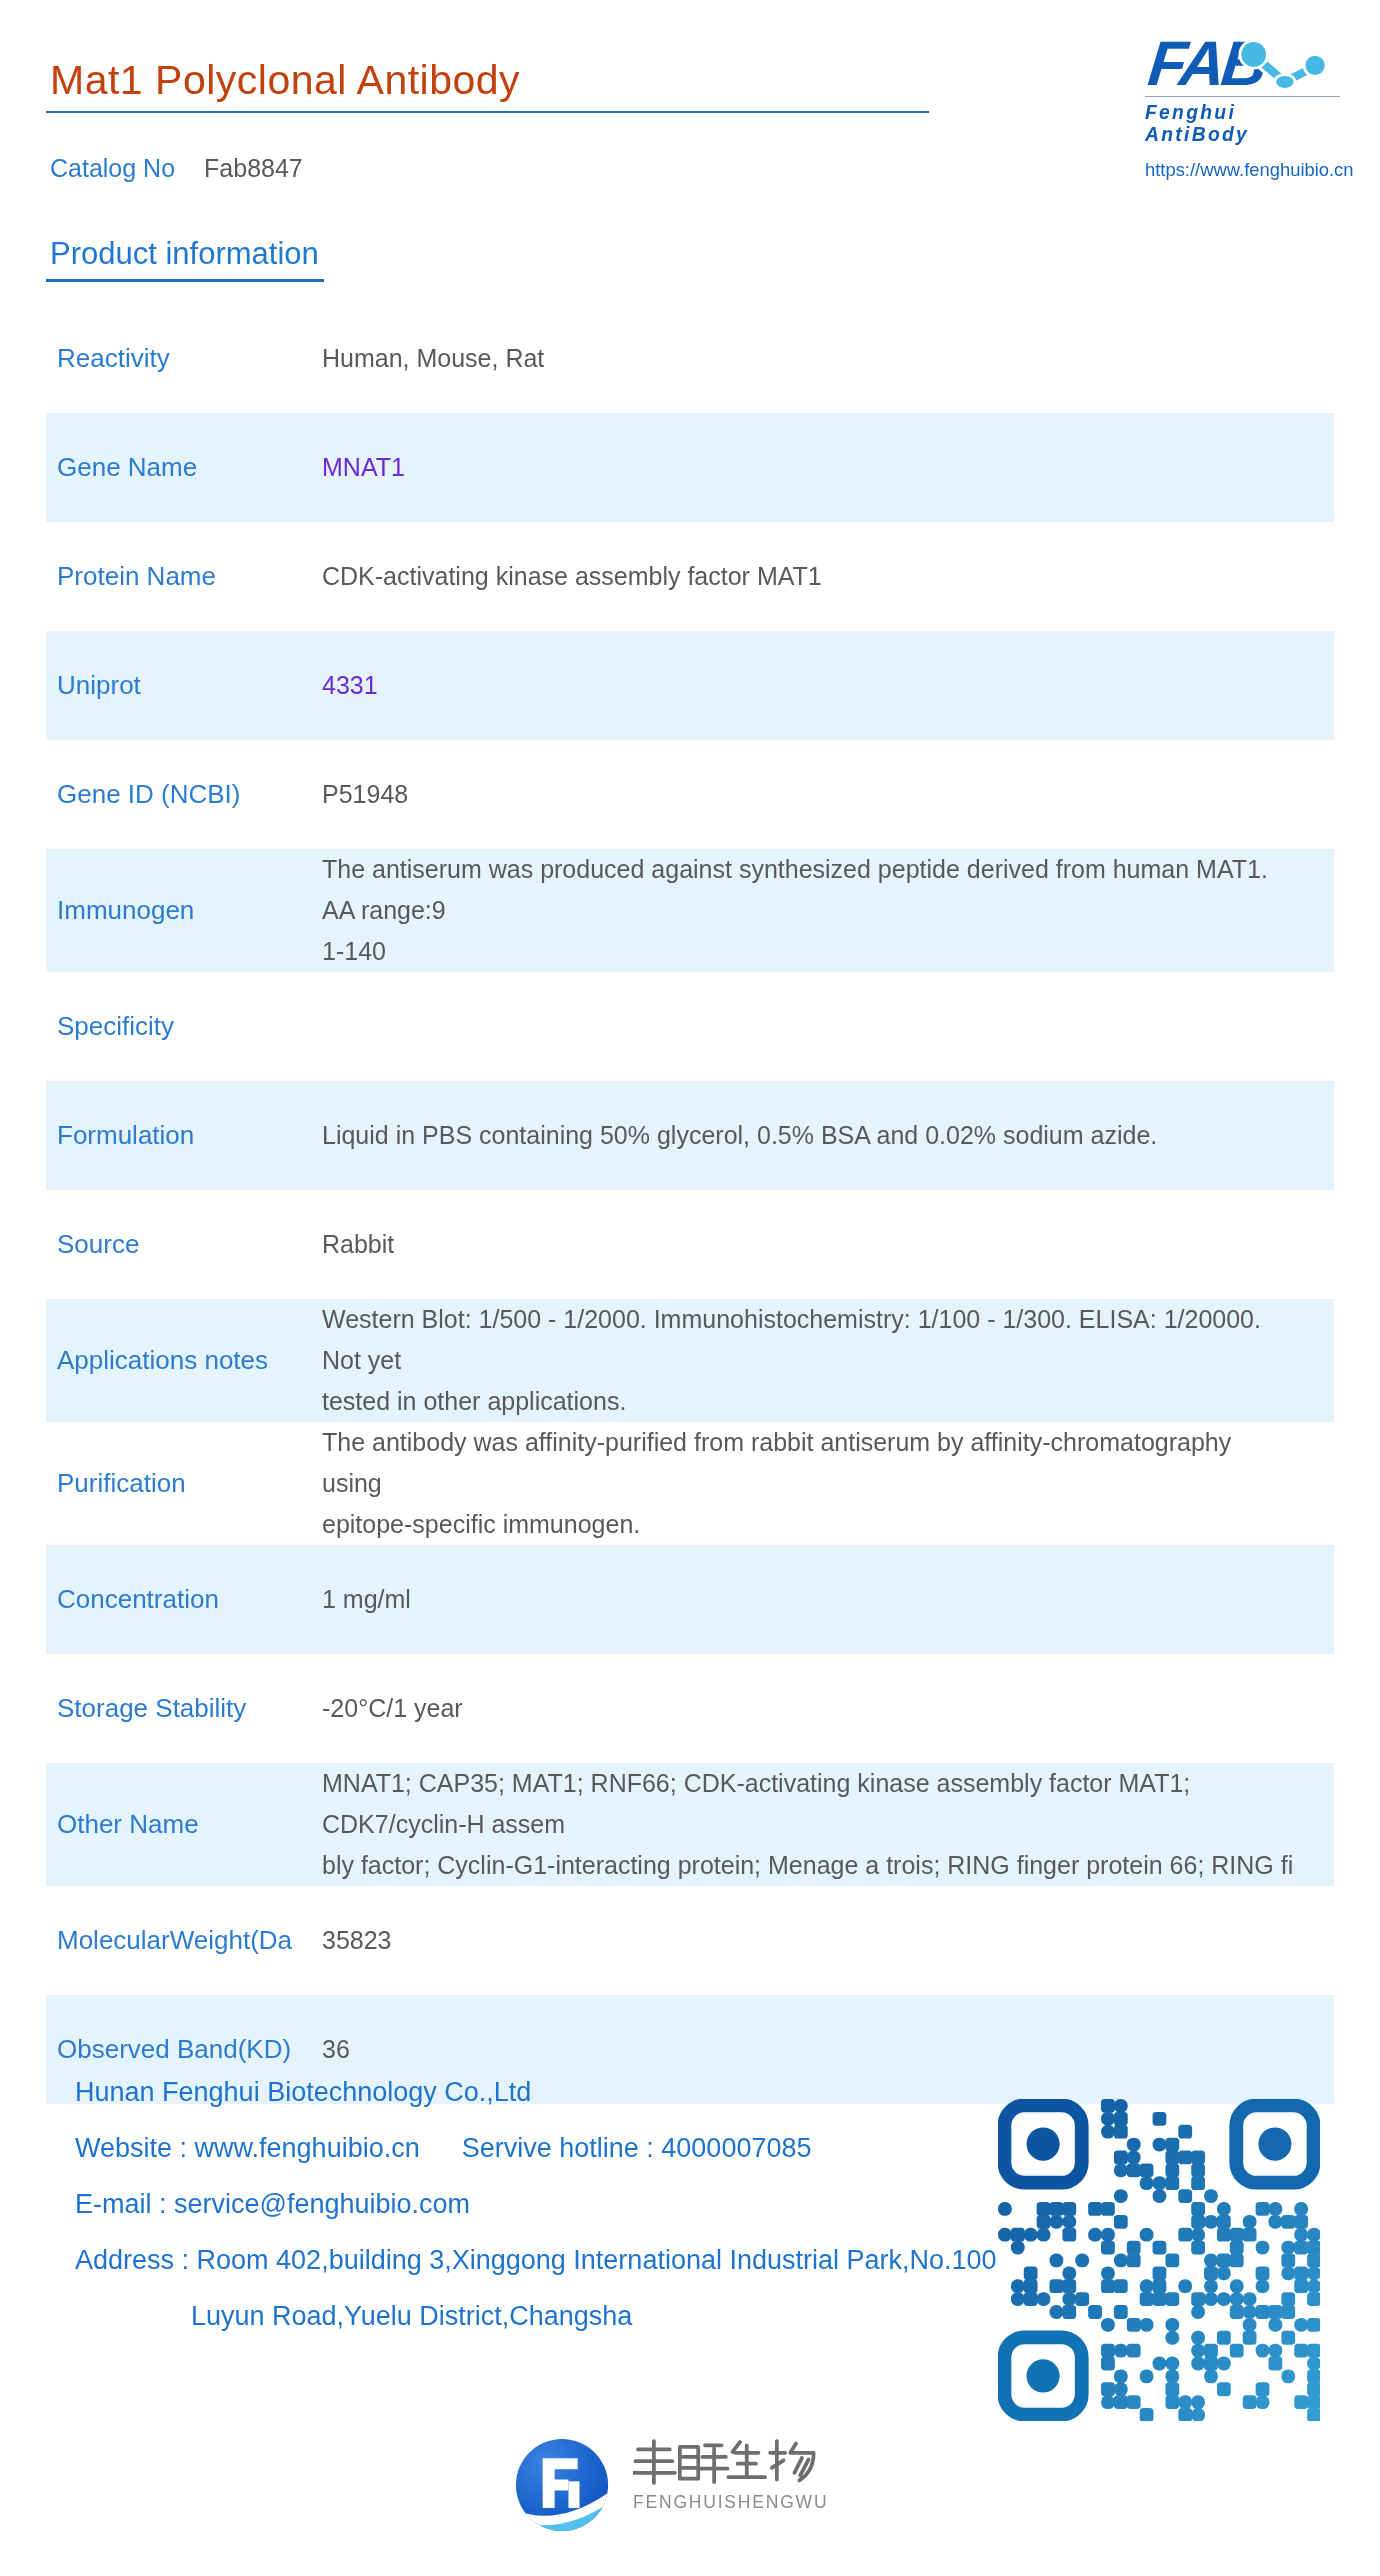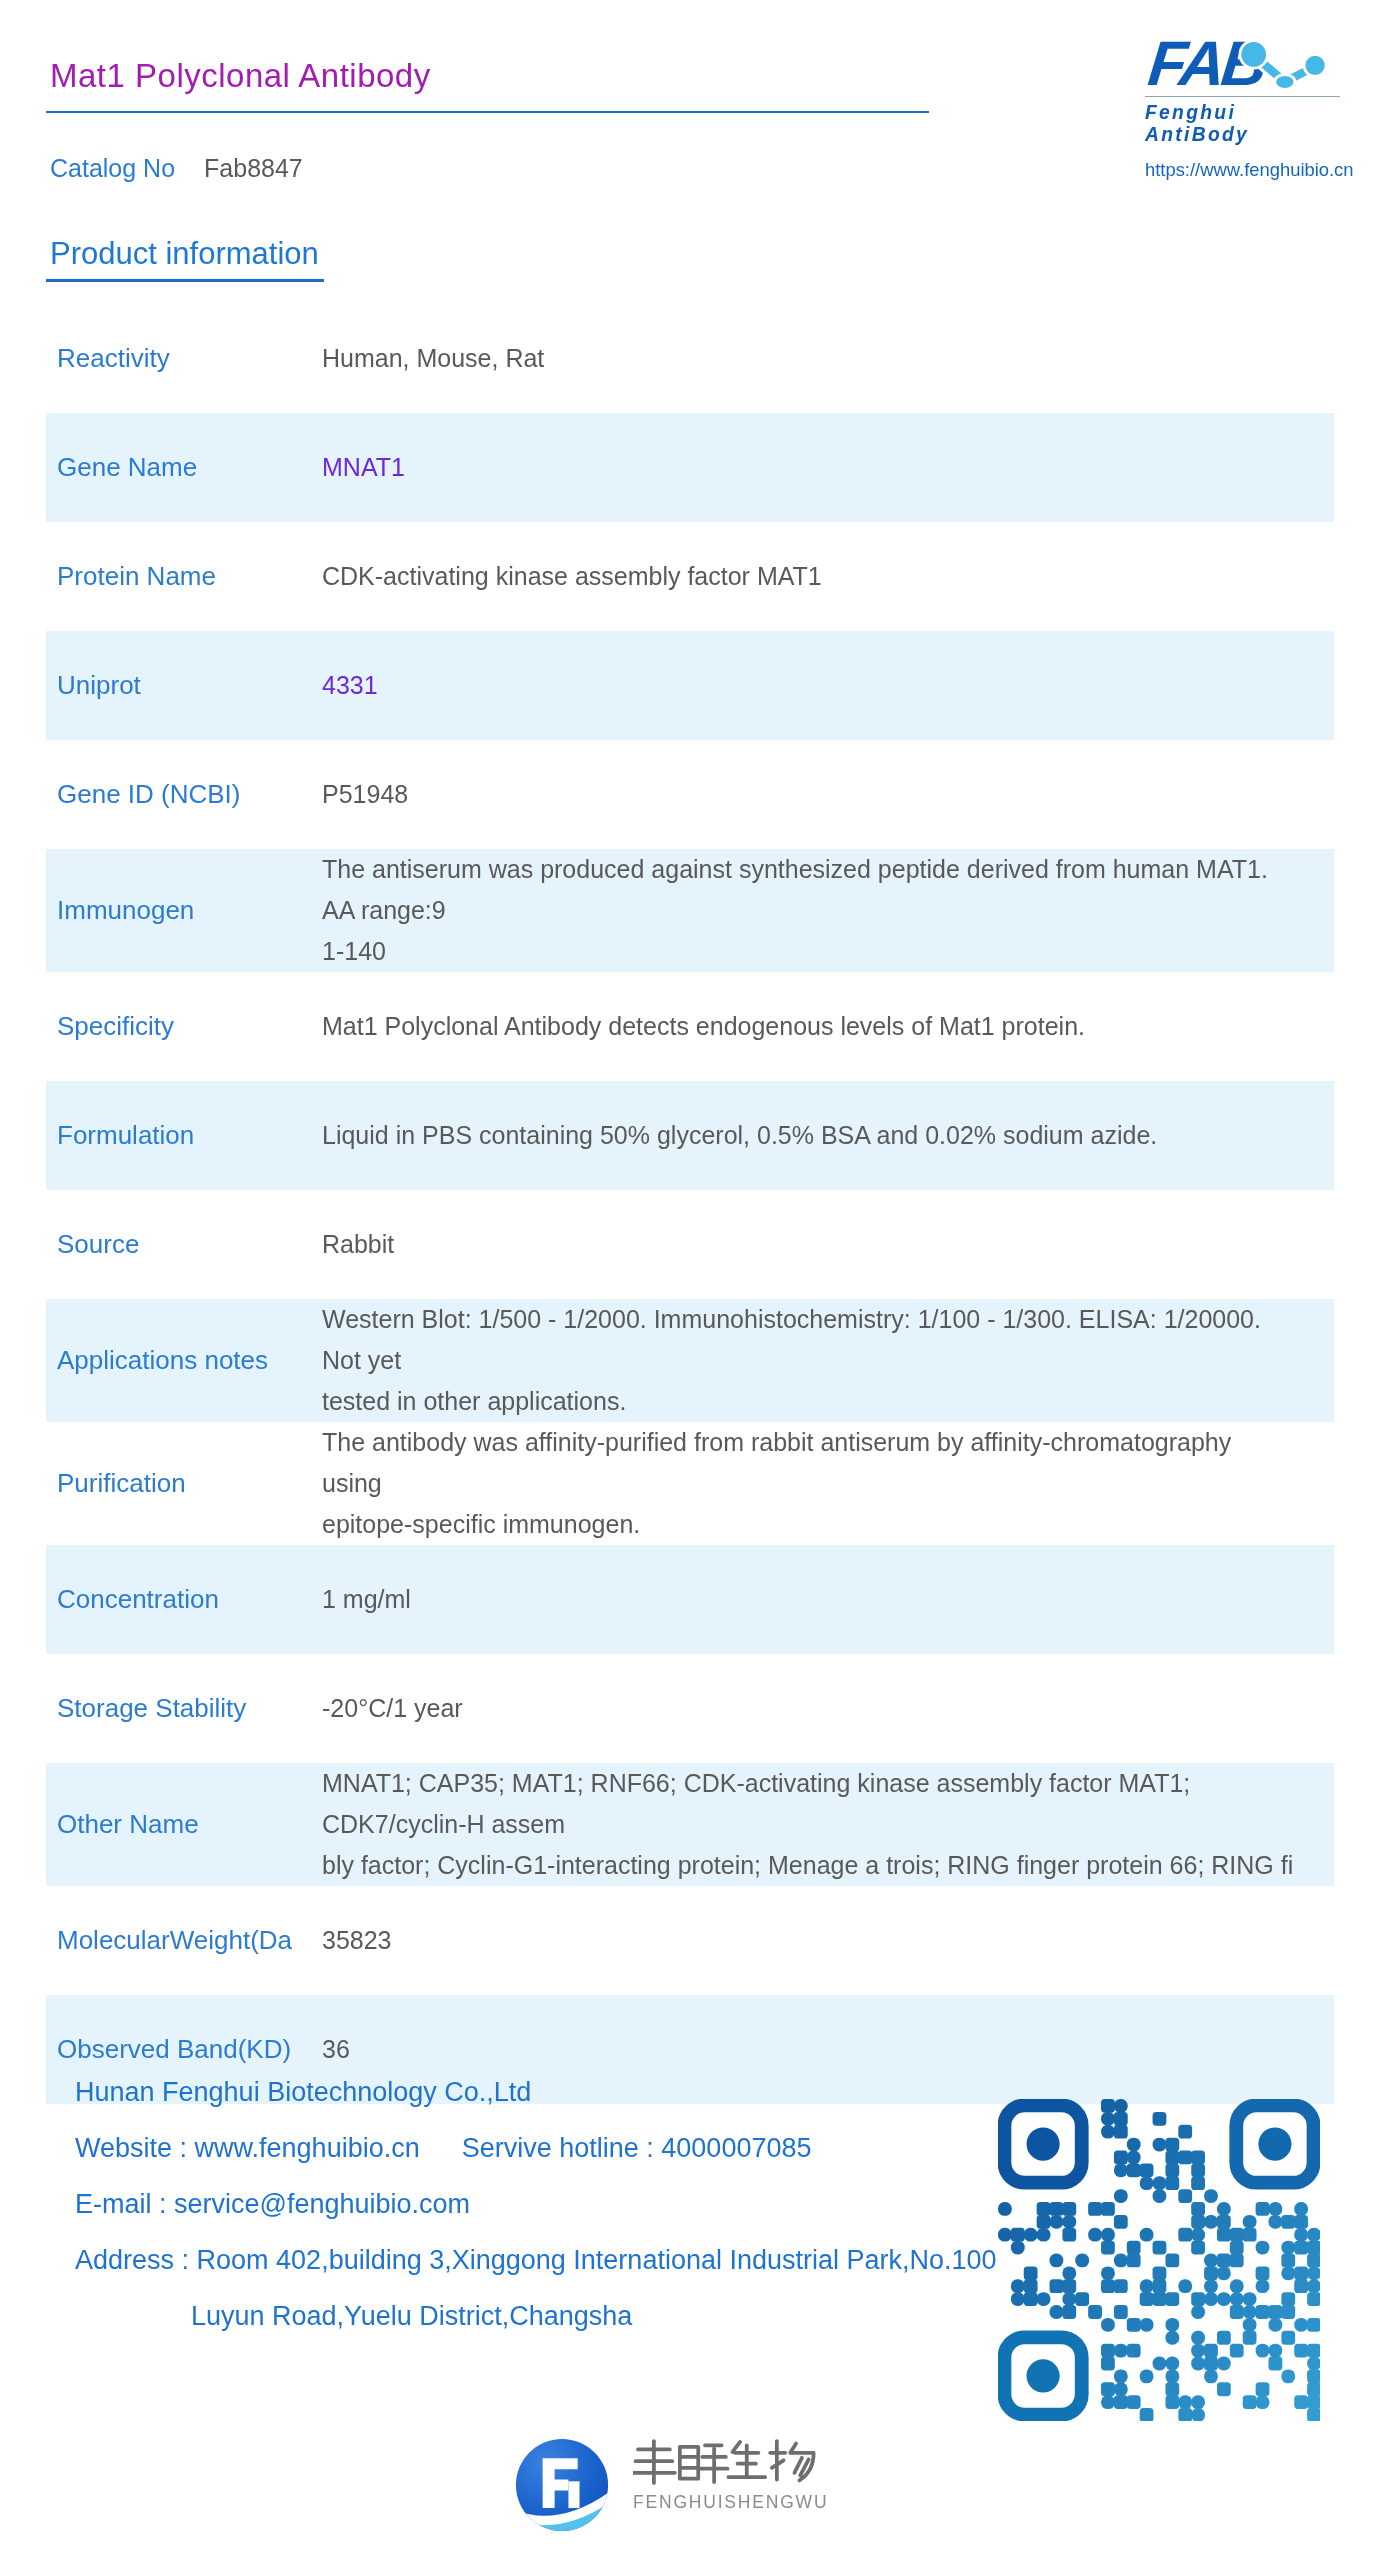--- a/index.html
+++ b/index.html
@@ -2,21 +2,21 @@
 <html style="font-size:14.7px"><head>
 <meta charset="utf-8">
 <style>
   * { margin:0; padding:0; box-sizing:border-box; }
   body {
     width:1380px; height:2576px; position:relative; background:#ffffff;
     font-family:"Liberation Sans", sans-serif; color:#58595b; overflow:hidden;
   }
   .page-title {
     position:absolute; left:50px; top:57px;
-    font-size:33px; font-weight:400; color:#a21caf; letter-spacing:0.5px;
+    font-size:41px; font-weight:400; color:#c2410c; letter-spacing:0.5px;
   }
   .title-rule { position:absolute; left:46px; top:111px; width:883px; height:1.8px; background:#1d6fc4; }
 
   
   .logo-block { position:absolute; left:1145px; top:35px; width:195px; }
   .fab-word {
     font-size:63px; line-height:57px; font-weight:bold; font-style:italic;
     color:#0e5cb5; letter-spacing:-3.7px; transform:skewX(-6deg); position:relative; z-index:1;
     padding-left:3.7px;
   }
@@ -105,21 +105,20 @@
     <div class="cell-label">Gene ID (NCBI)</div>
     <div class="cell-value">P51948</div>
   </div>
   <div class="row alt">
     <div class="cell-label">Immunogen</div>
     <div class="cell-value">The antiserum was produced against synthesized peptide derived from human MAT1. AA range:9
 1-140</div>
   </div>
   <div class="row">
     <div class="cell-label">Specificity</div>
-    <div class="cell-value">Mat1 Polyclonal Antibody detects endogenous levels of Mat1 protein.</div>
   </div>
   <div class="row alt">
     <div class="cell-label">Formulation</div>
     <div class="cell-value">Liquid in PBS containing 50% glycerol, 0.5% BSA and 0.02% sodium azide.</div>
   </div>
   <div class="row">
     <div class="cell-label">Source</div>
     <div class="cell-value">Rabbit</div>
   </div>
   <div class="row alt">

